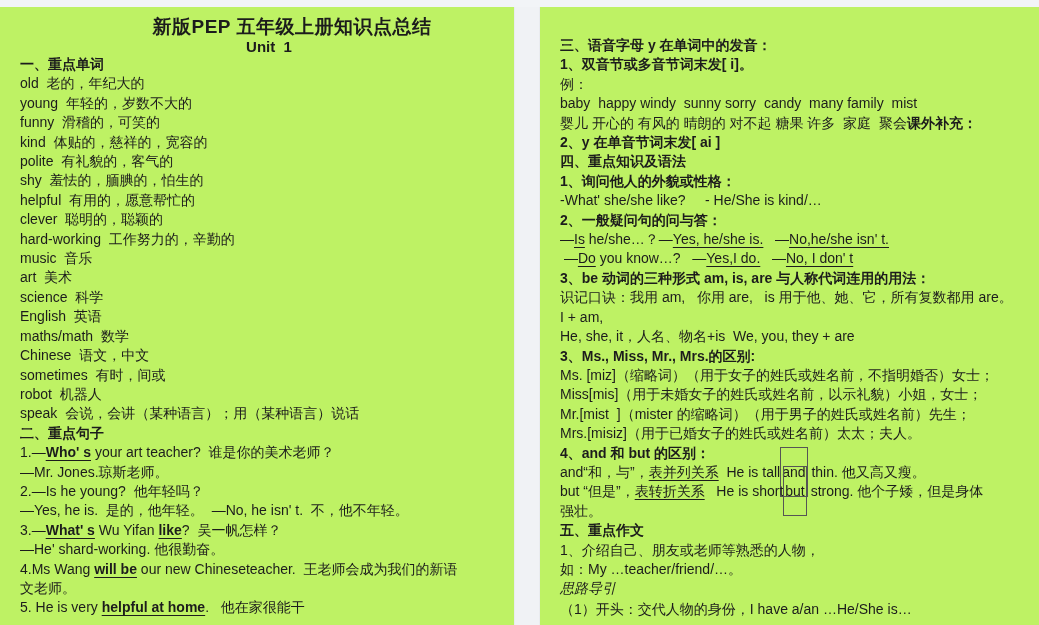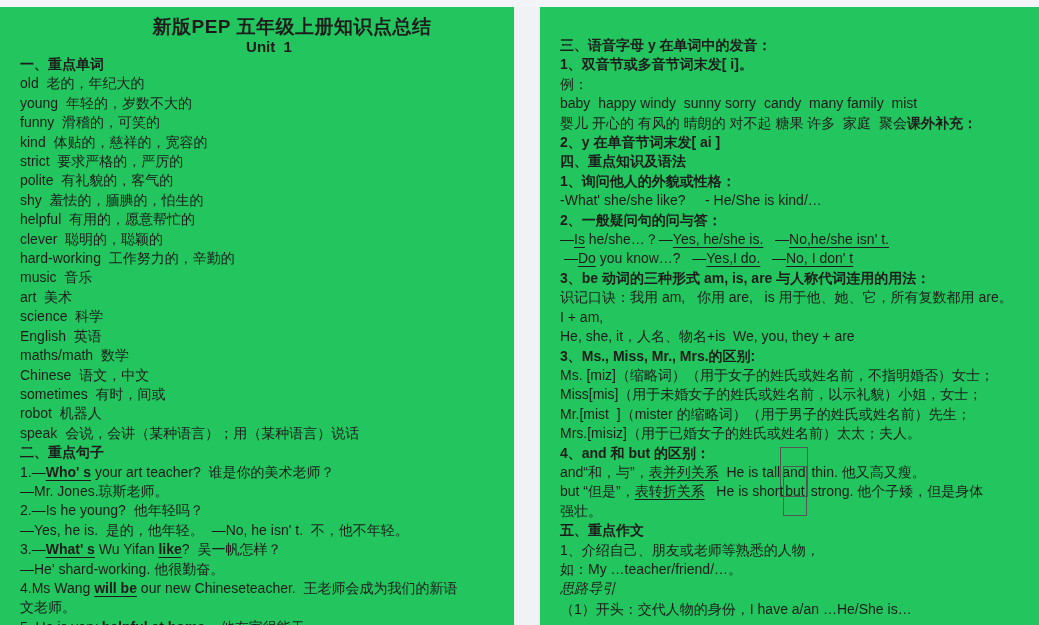--- a/index.html
+++ b/index.html
@@ -3,21 +3,21 @@
 <meta charset="utf-8">
 <style>
   html,body{margin:0;padding:0;}
   body{
     width:1039px;height:625px;overflow:hidden;position:relative;
     background:#eef0f4;color:#1c1c1c;
     font-family:"Liberation Sans","DejaVu Sans",sans-serif;
   }
   .top-strip{position:absolute;top:0;left:0;width:1039px;height:7px;background:#f2f4f7;}
   .pages{position:absolute;top:7px;left:0;width:1039px;height:618px;display:flex;}
-  .page{background:#22c55e;overflow:hidden;}
+  .page{background:#bef264;overflow:hidden;}
   .page-left{width:514px;}
   .page-gap{width:26px;background:#f0f2f5;border-left:1px solid #e9ebef;border-right:1px solid #e9ebef;box-sizing:border-box;}
   .page-right{flex:1;}
   .content-left{padding:8px 6px 0 20px;}
   .content-right{padding:29px 4px 0 20px;}
   .doc-title{
     font-size:19px;font-weight:bold;line-height:24px;text-align:center;
     transform:translateX(28px);letter-spacing:0.5px;white-space:pre;
   }
   .doc-subtitle{
@@ -40,21 +40,20 @@
   <div class="page page-left">
     <div class="content-left">
       <div class="doc-title">新版PEP 五年级上册知识点总结</div>
       <div class="doc-subtitle">Unit  1</div>
       <div>
           <div class="line"><span class="b">一、重点单词</span></div>
           <div class="line"><span>old  老的，年纪大的</span></div>
           <div class="line"><span>young  年轻的，岁数不大的</span></div>
           <div class="line"><span>funny  滑稽的，可笑的</span></div>
           <div class="line"><span>kind  体贴的，慈祥的，宽容的</span></div>
-          <div class="line"><span>strict  要求严格的，严厉的</span></div>
           <div class="line"><span>polite  有礼貌的，客气的</span></div>
           <div class="line"><span>shy  羞怯的，腼腆的，怕生的</span></div>
           <div class="line"><span>helpful  有用的，愿意帮忙的</span></div>
           <div class="line"><span>clever  聪明的，聪颖的</span></div>
           <div class="line"><span>hard-working  工作努力的，辛勤的</span></div>
           <div class="line"><span>music  音乐</span></div>
           <div class="line"><span>art  美术</span></div>
           <div class="line"><span>science  科学</span></div>
           <div class="line"><span>English  英语</span></div>
           <div class="line"><span>maths/math  数学</span></div>

